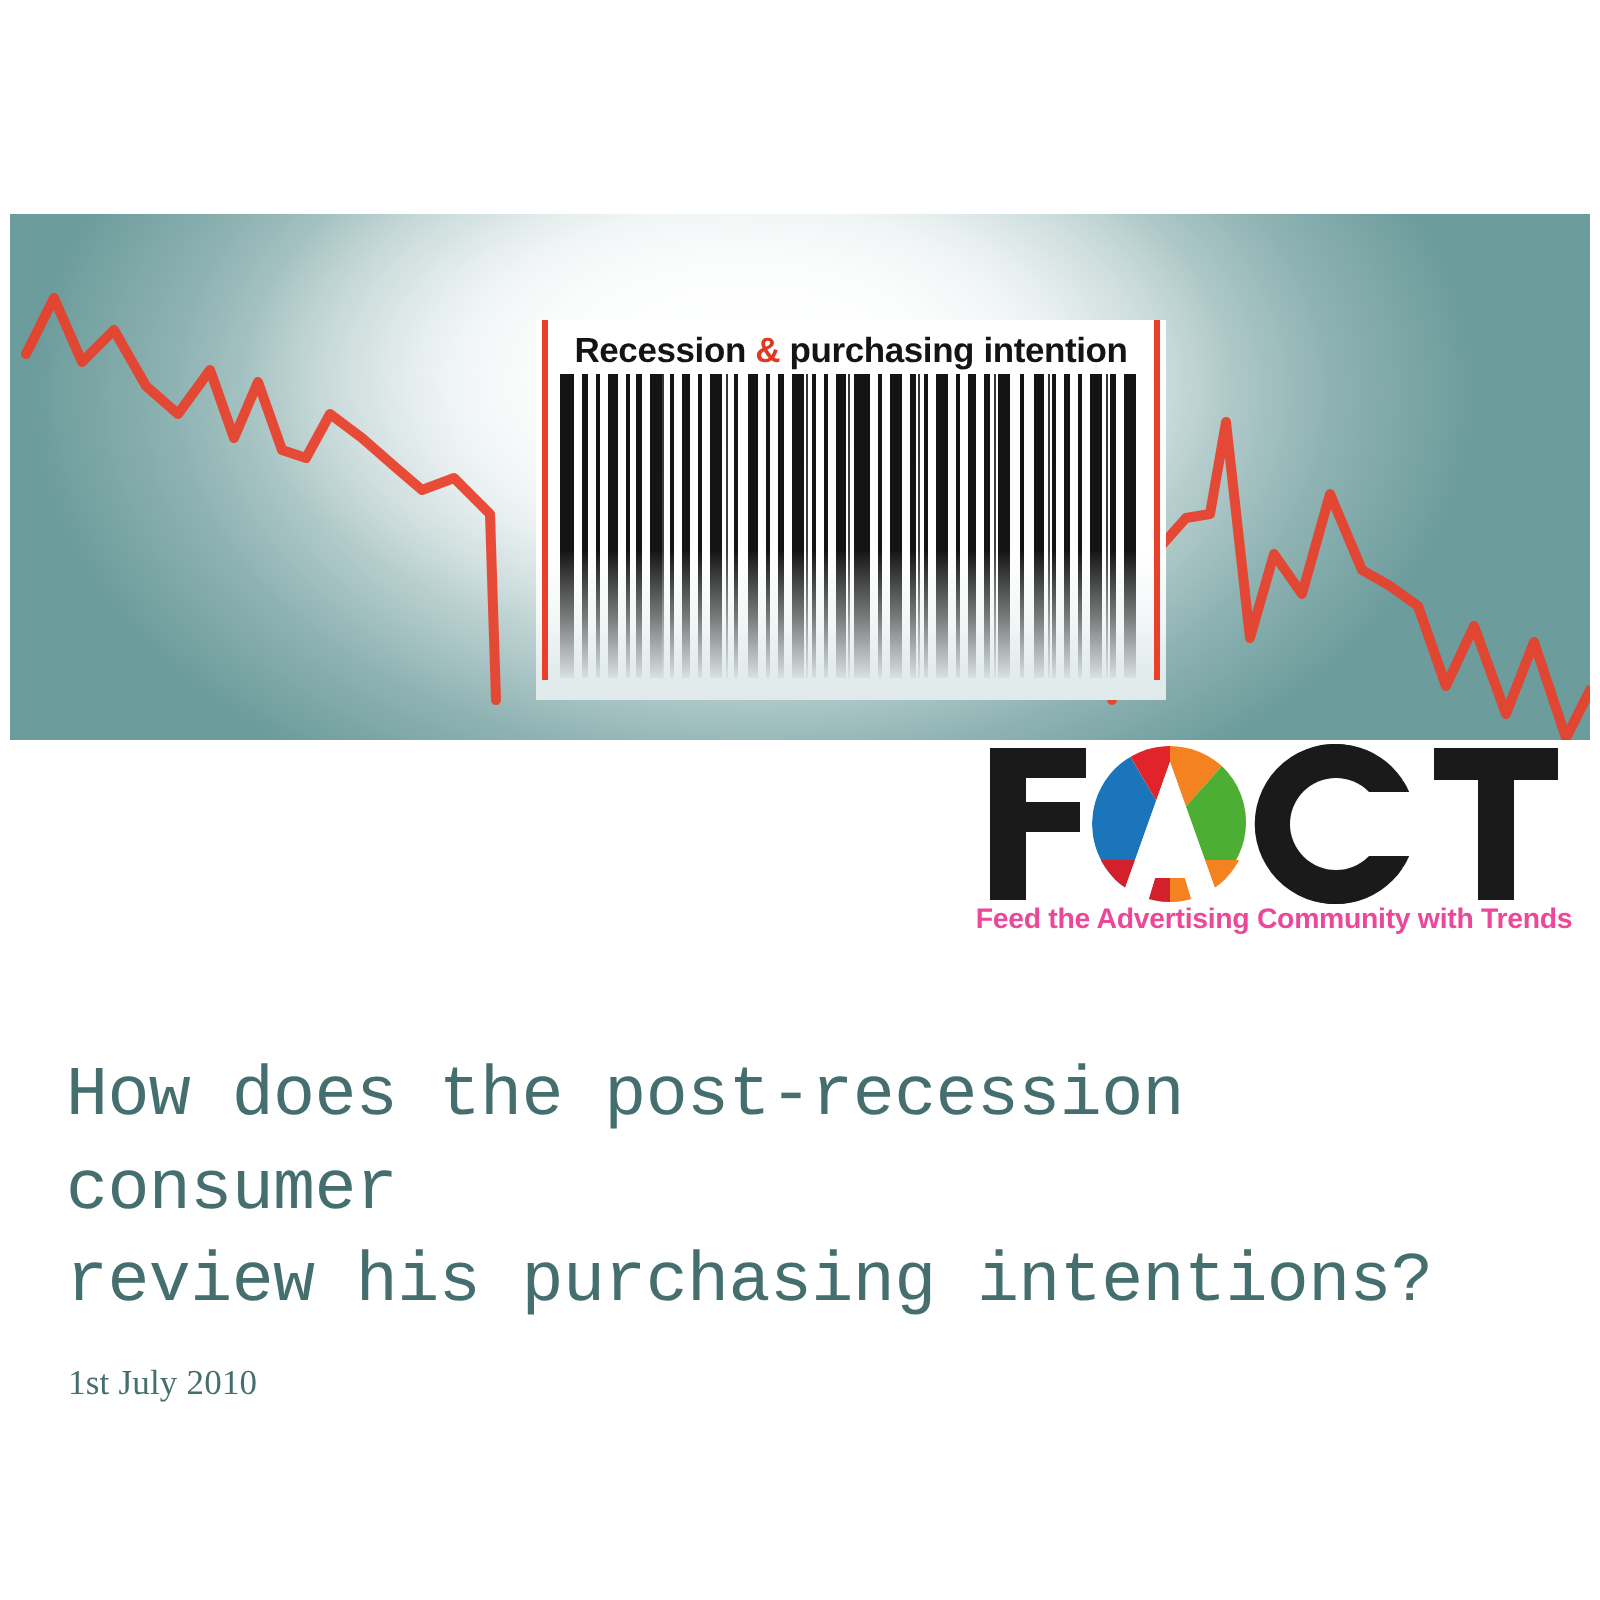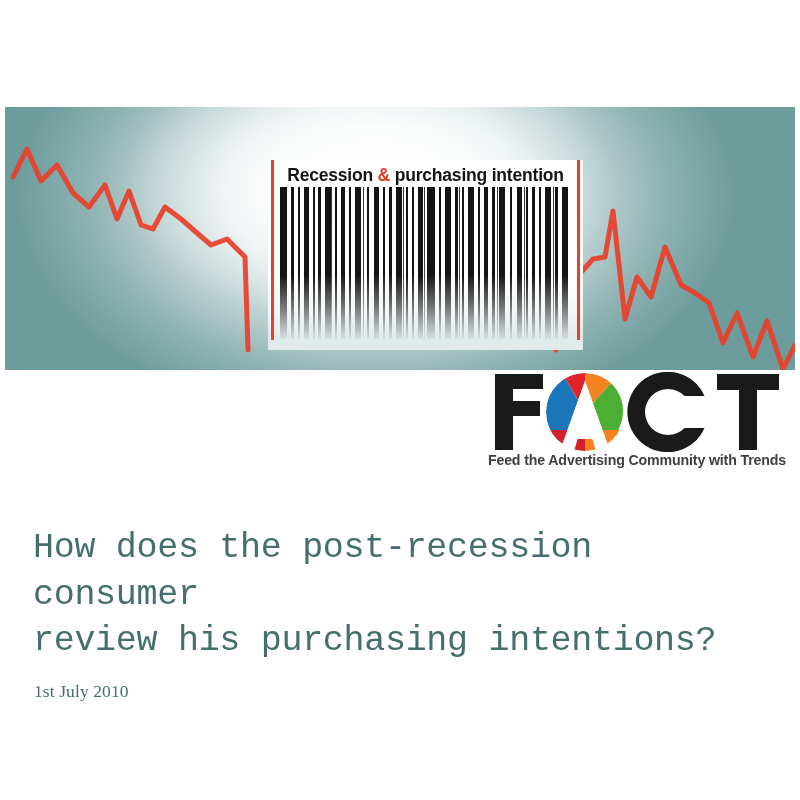--- a/index.html
+++ b/index.html
@@ -138,21 +138,21 @@
   #fact-tagline {
     position: absolute;
     left: 0;
     top: 84px;
     width: 300px;
     text-align: center;
     font-family: "Liberation Sans", sans-serif;
     font-weight: bold;
     font-size: 14.2px;
     letter-spacing: -0.15px;
-    color: #404040;
+    color: #ec4899;
     white-space: nowrap;
   }
 
   
   #title-block {
     position: absolute;
     left: 33px;
     top: 525px;
     width: 720px;
   }

